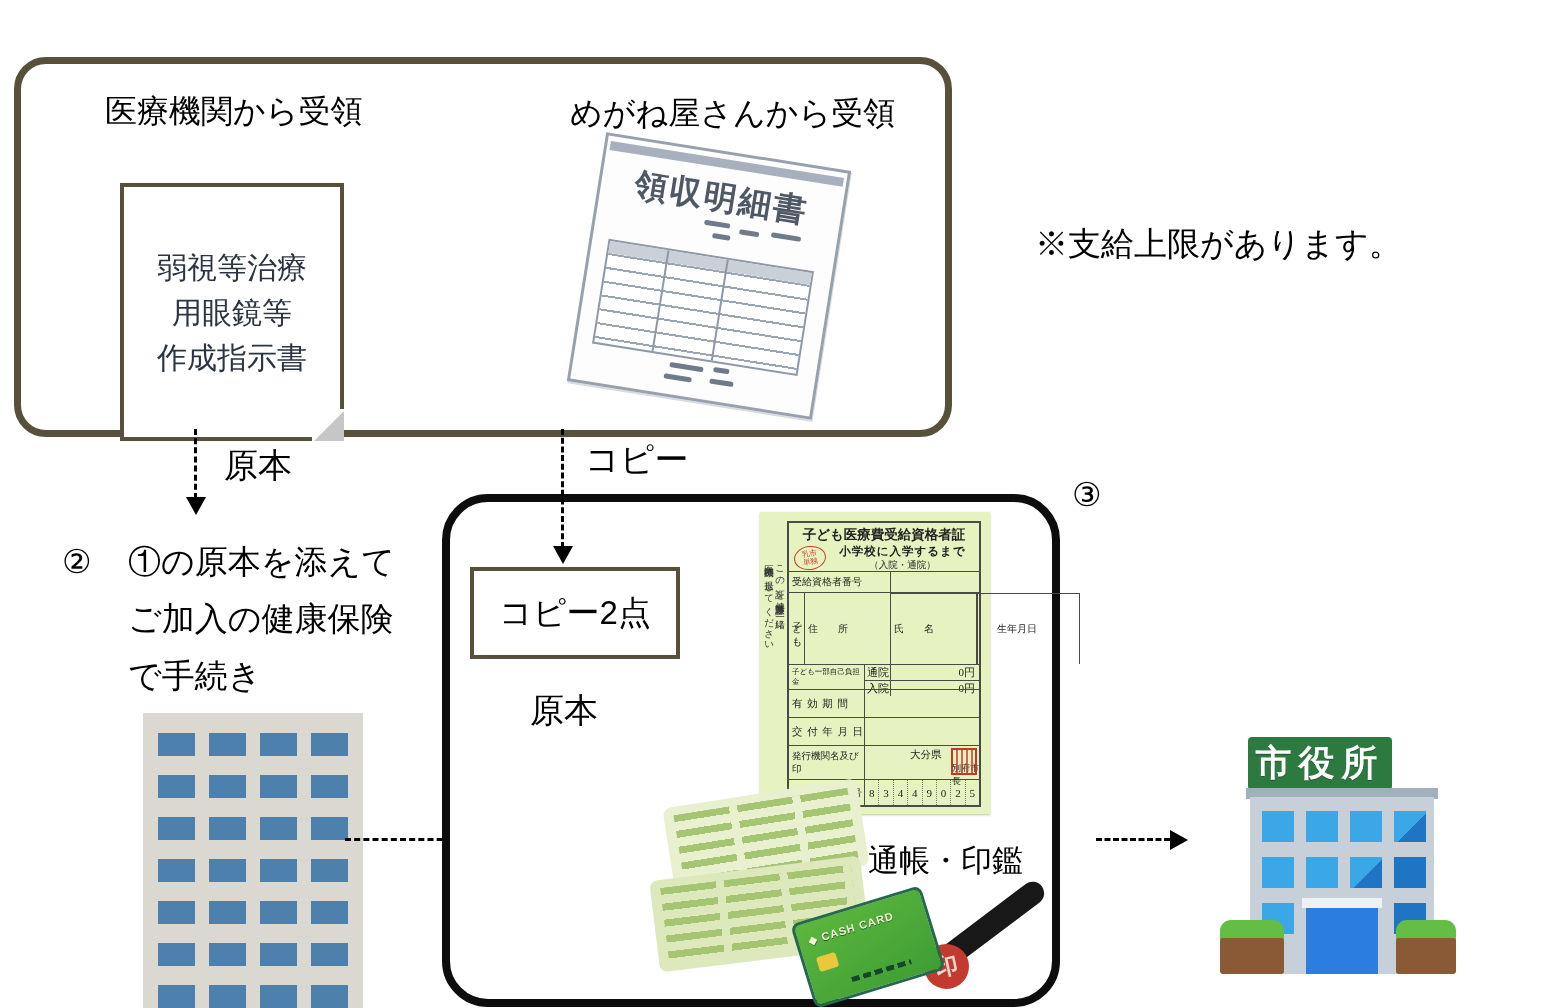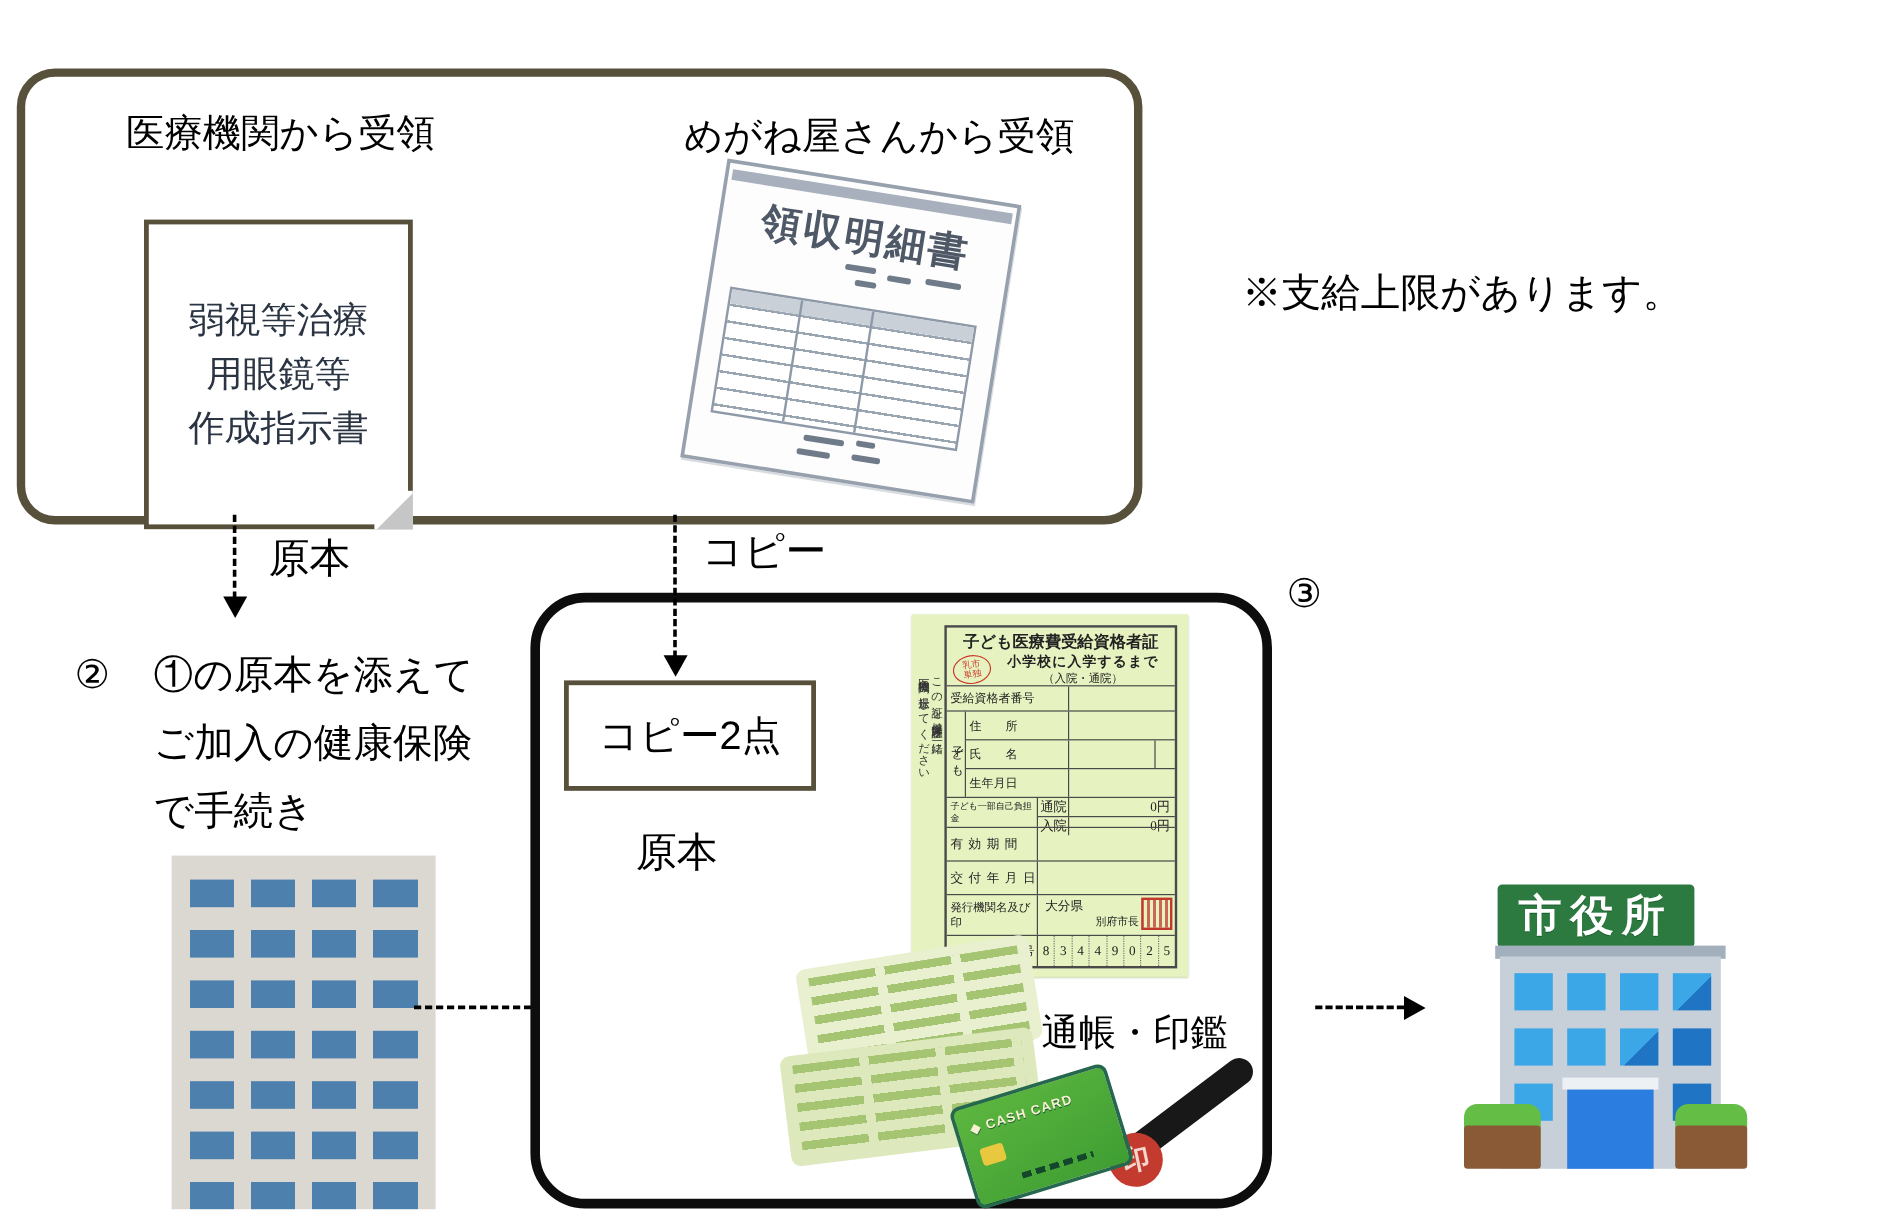--- a/index.html
+++ b/index.html
@@ -70,36 +70,36 @@
               color:#cc3a2a;font-size:7.5px;line-height:8px;display:flex;flex-direction:column;
               align-items:center;justify-content:center;transform:rotate(-8deg);flex:0 0 auto;}
   .cert-sub{flex:1;text-align:center;}
   .cert-sub .s1{font-weight:bold;font-size:11.5px;font-family:"Liberation Sans",sans-serif;letter-spacing:1px;}
   .cert-sub .s2{font-size:9.5px;}
   .r-recip{height:21px;font-size:10px;}
   .r-recip .clabel{width:102px;}
   .child-block{height:72px;}
   .child-cell{width:15px;writing-mode:vertical-rl;font-size:10px;display:flex;align-items:center;justify-content:center;
               border-right:1px solid #4a4a4a;letter-spacing:2px;}
-  .child-rows{flex:1;display:flex;flex-direction:column;}
+  .child-rows{flex:1;display:flex;}
   .child-rows .crow{flex:1;font-size:10px;}
   .child-rows .clabel{width:86px;}
   .sliver{border-left:1px solid #4a4a4a;width:16px;margin-left:auto;}
   .r-copay{height:25px;}
   .r-copay .clabel{width:76px;font-size:7.5px;}
   .copay-sub{flex:1;display:flex;flex-direction:column;}
   .copay-sub .srow{flex:1;display:flex;font-size:11px;}
   .copay-sub .srow+.srow{border-top:1px solid #4a4a4a;}
   .copay-sub .sl{width:26px;border-right:1px solid #4a4a4a;padding-left:2px;box-sizing:border-box;}
   .copay-sub .sv{flex:1;text-align:right;padding-right:4px;}
   .r-valid,.r-issue{height:28px;font-size:10.5px;}
   .r-valid .clabel,.r-issue .clabel{width:76px;letter-spacing:1px;}
   .r-issuer{height:34px;font-size:9.5px;}
   .r-issuer .clabel{width:76px;}
-  .issuer-val{flex:1;position:relative;}
+  .issuer-val{flex:1;position:relative;margin-left:39px;}
   .iv1{position:absolute;left:6px;top:2px;font-size:10.5px;}
   .iv2{position:absolute;left:48px;top:16px;font-size:9px;}
   .seal-box{position:absolute;right:2px;top:2px;width:26px;height:27px;border:2px solid #c0392b;box-sizing:border-box;
             background:repeating-linear-gradient(90deg,transparent 0 3px,rgba(192,57,46,.75) 3px 5px);}
   .r-payer{height:26px;font-size:10px;}
   .r-payer .clabel{width:76px;}
   .digits{flex:1;display:flex;}
   .digit{flex:1;display:flex;align-items:center;justify-content:center;font-size:11px;}
   .digit+.digit{border-left:1px dotted #777;}
 
@@ -121,21 +121,21 @@
           background:repeating-linear-gradient(90deg,#14462c 0 8px,transparent 8px 12px);}
 
   
   .pen{left:942px;top:950px;width:125px;height:23px;background:#181818;border-radius:12px;
        transform:rotate(-37deg);transform-origin:0 50%;}
   .stamp-face{left:924px;top:944px;width:45px;height:45px;border-radius:50%;background:#c23b2e;
               display:flex;align-items:center;justify-content:center;color:#f3d7cf;font-size:23px;
               font-weight:bold;transform:rotate(-12deg);}
 
   
-  .ch-sign{left:1248px;top:737px;width:164px;height:53px;background:#2c7a40;border-radius:4px;
+  .ch-sign{left:1248px;top:737px;width:144px;height:53px;background:#2c7a40;border-radius:4px;
            display:flex;align-items:center;justify-content:center;color:#fff;font-weight:bold;
            font-size:36px;letter-spacing:7px;text-shadow:0 1px 0 #1d5a2c;}
   .ch-roof{left:1246px;top:788px;width:192px;height:11px;background:#a2b0bd;}
   .ch-body{left:1250px;top:797px;width:184px;height:177px;background:#c7d0d9;}
   .chw{position:absolute;width:32px;height:31px;background:#3ba7e6;}
   .chw.dark{background:#1f74c4;}
   .chw.diag{background:linear-gradient(135deg,#3ba7e6 55%,#1f74c4 55%);}
   .ch-lintel{position:absolute;left:52px;top:101px;width:80px;height:10px;background:#eef1f4;}
   .ch-door{position:absolute;left:56px;top:111px;width:72px;height:66px;background:#2b7de0;}
   .planter{top:938px;height:36px;background:#8a5a36;border-radius:3px;}

